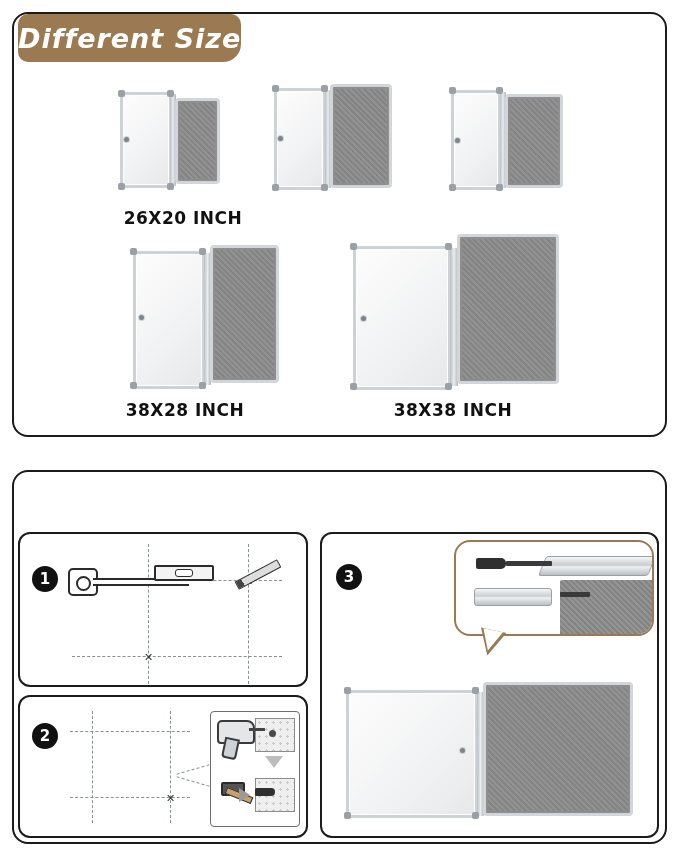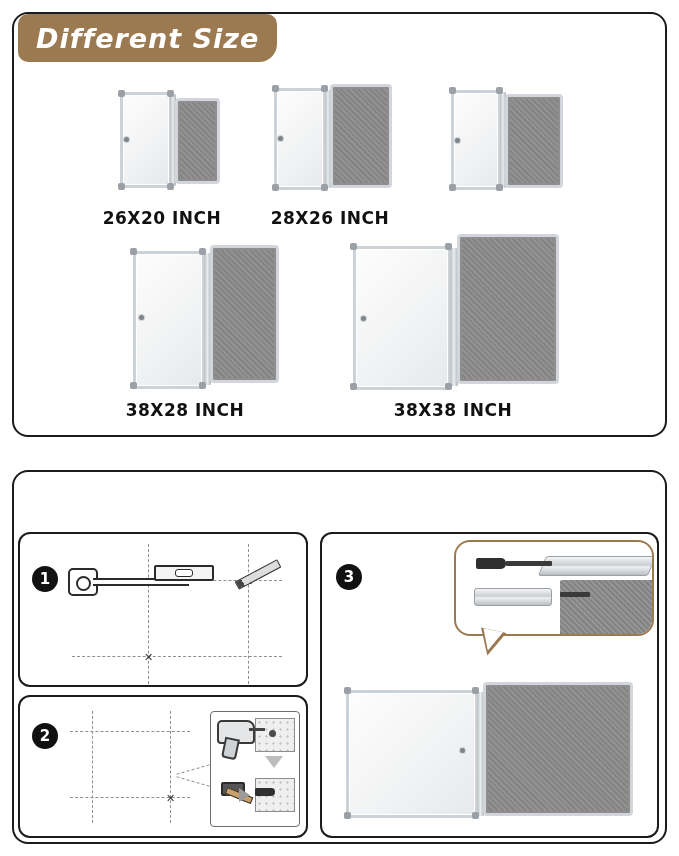--- a/index.html
+++ b/index.html
@@ -47,21 +47,21 @@
   .pill {
     position: absolute;
     background: #9b7a52;
     border-radius: 10px 10px 18px 10px;
     color: #fff;
     font-weight: bold;
     font-style: italic;
     letter-spacing: 1px;
     display: flex;
     align-items: center;
-    padding: 0 18px;
+    padding: 0 0;
     box-sizing: border-box;
     font-family: "DejaVu Sans", sans-serif;
   }
   #size-title {
     left: 18px;
     top: 14px;
     height: 48px;
     font-size: 27px;
   }
   #install-title {
@@ -383,37 +383,36 @@
       <div class="leaf-grey" style="left:63px; top:10px; width:45px; height:86px;">
           <div class="felt"></div>
         </div>
       <div class="corner" style="left:6px; top:2px;"></div>
       <div class="corner" style="left:6px; top:95px;"></div>
       <div class="corner" style="left:55px; top:2px;"></div>
       <div class="corner" style="left:55px; top:95px;"></div>
       <div class="lock" style="left:12px; top:49px;"></div>
     </div>
   </div>
-  <div class="size-label" style="left:87px; top:208px; width:150px;">26X20 INCH</div>
+  <div class="size-label" style="left:108px; top:208px; width:150px;">26X20 INCH</div>
 
   <div class="board" style="left:268px; top:82px; width:124px; height:108px;">
     <div class="wrap">
       <div class="leaf-white" style="left:6px; top:6px; width:52px; height:102px;"></div>
       <div class="hinge" style="left:57px; top:8px; width:6px; height:98px;"></div>
       <div class="leaf-grey" style="left:62px; top:2px; width:62px; height:104px;">
           <div class="felt"></div>
         </div>
       <div class="corner" style="left:4px; top:3px;"></div>
       <div class="corner" style="left:4px; top:102px;"></div>
       <div class="corner" style="left:53px; top:3px;"></div>
       <div class="corner" style="left:53px; top:102px;"></div>
       <div class="lock" style="left:10px; top:54px;"></div>
     </div>
   </div>
-  <div class="size-label" style="left:255px; top:208px; width:150px;">28X26 INCH</div>
 
   <div class="board" style="left:447px; top:86px; width:116px; height:104px;">
     <div class="wrap">
       <div class="leaf-white" style="left:4px; top:4px; width:50px; height:100px;"></div>
       <div class="hinge" style="left:53px; top:6px; width:6px; height:96px;"></div>
       <div class="leaf-grey" style="left:58px; top:8px; width:58px; height:94px;">
           <div class="felt"></div>
         </div>
       <div class="corner" style="left:2px; top:1px;"></div>
       <div class="corner" style="left:2px; top:98px;"></div>

